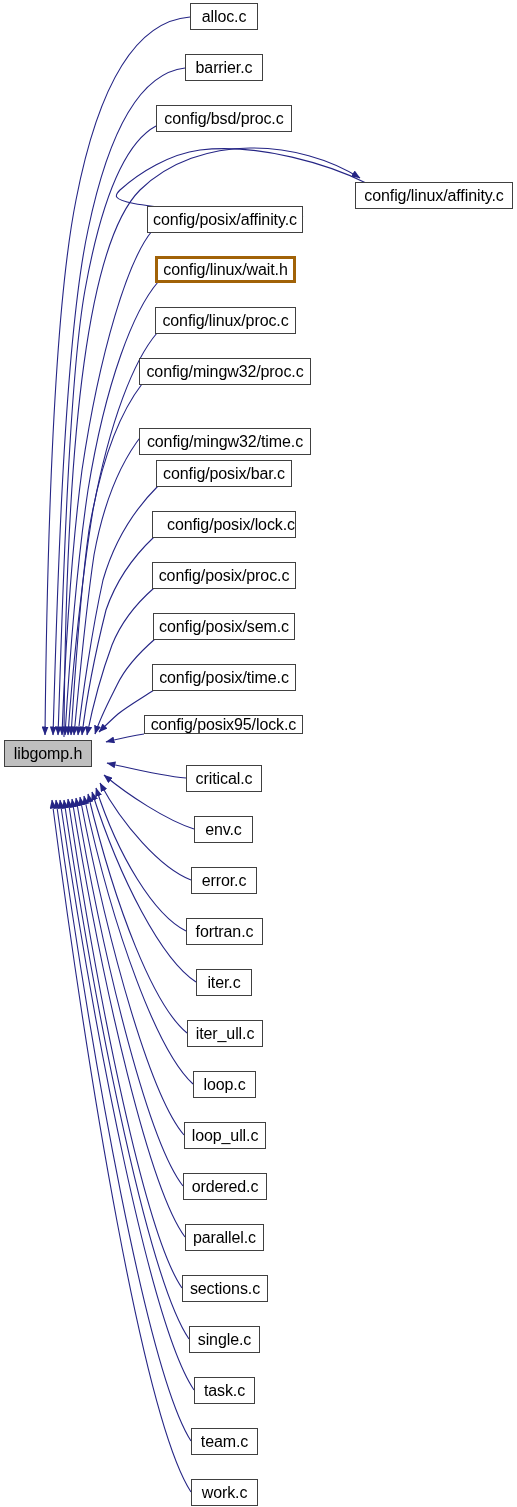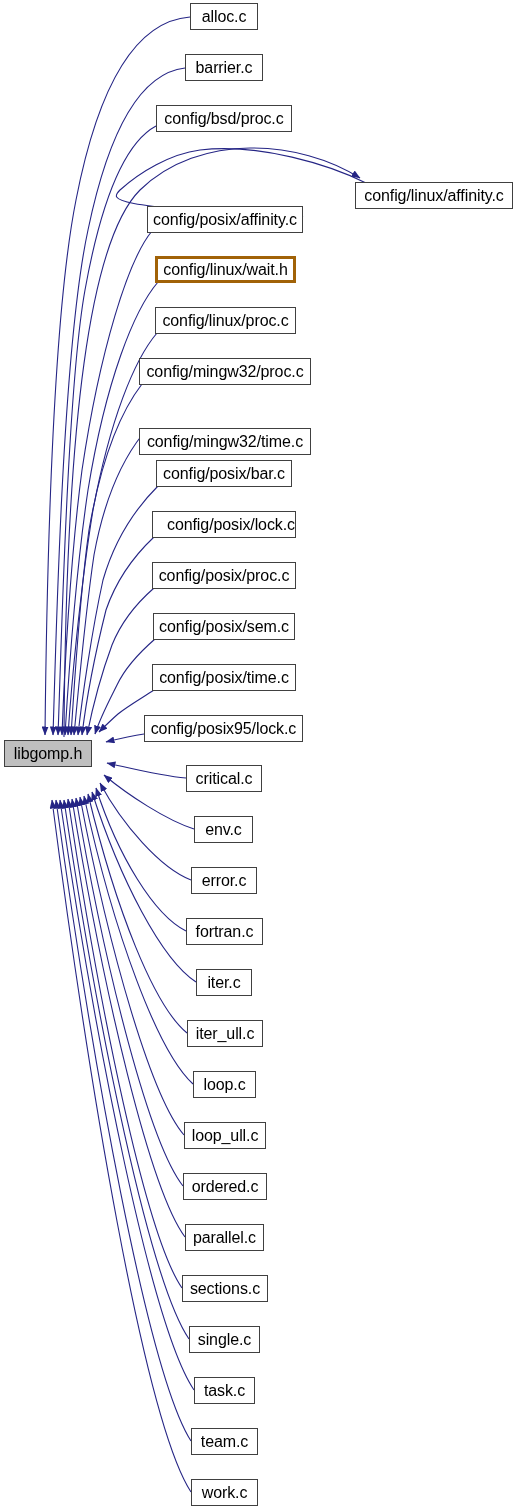--- a/index.html
+++ b/index.html
@@ -132,21 +132,21 @@
       </div>
       <div class="graph-node" style="left: 152px; top: 562px; width: 144px; height: 27px;">
         <span class="node-label">config/posix/proc.c</span>
       </div>
       <div class="graph-node" style="left: 153px; top: 613px; width: 142px; height: 27px;">
         <span class="node-label">config/posix/sem.c</span>
       </div>
       <div class="graph-node" style="left: 152px; top: 664px; width: 144px; height: 27px;">
         <span class="node-label">config/posix/time.c</span>
       </div>
-      <div class="graph-node" style="left: 144px; top: 715px; width: 159px; height: 27px;">
+      <div class="graph-node" style="left: 144px; top: 715px; width: 159px; height: 19px;">
         <span class="node-label">config/posix95/lock.c</span>
       </div>
       <div class="graph-node" style="left: 186px; top: 765px; width: 76px; height: 27px;">
         <span class="node-label">critical.c</span>
       </div>
       <div class="graph-node" style="left: 194px; top: 816px; width: 59px; height: 27px;">
         <span class="node-label">env.c</span>
       </div>
       <div class="graph-node" style="left: 191px; top: 867px; width: 66px; height: 27px;">
         <span class="node-label">error.c</span>

